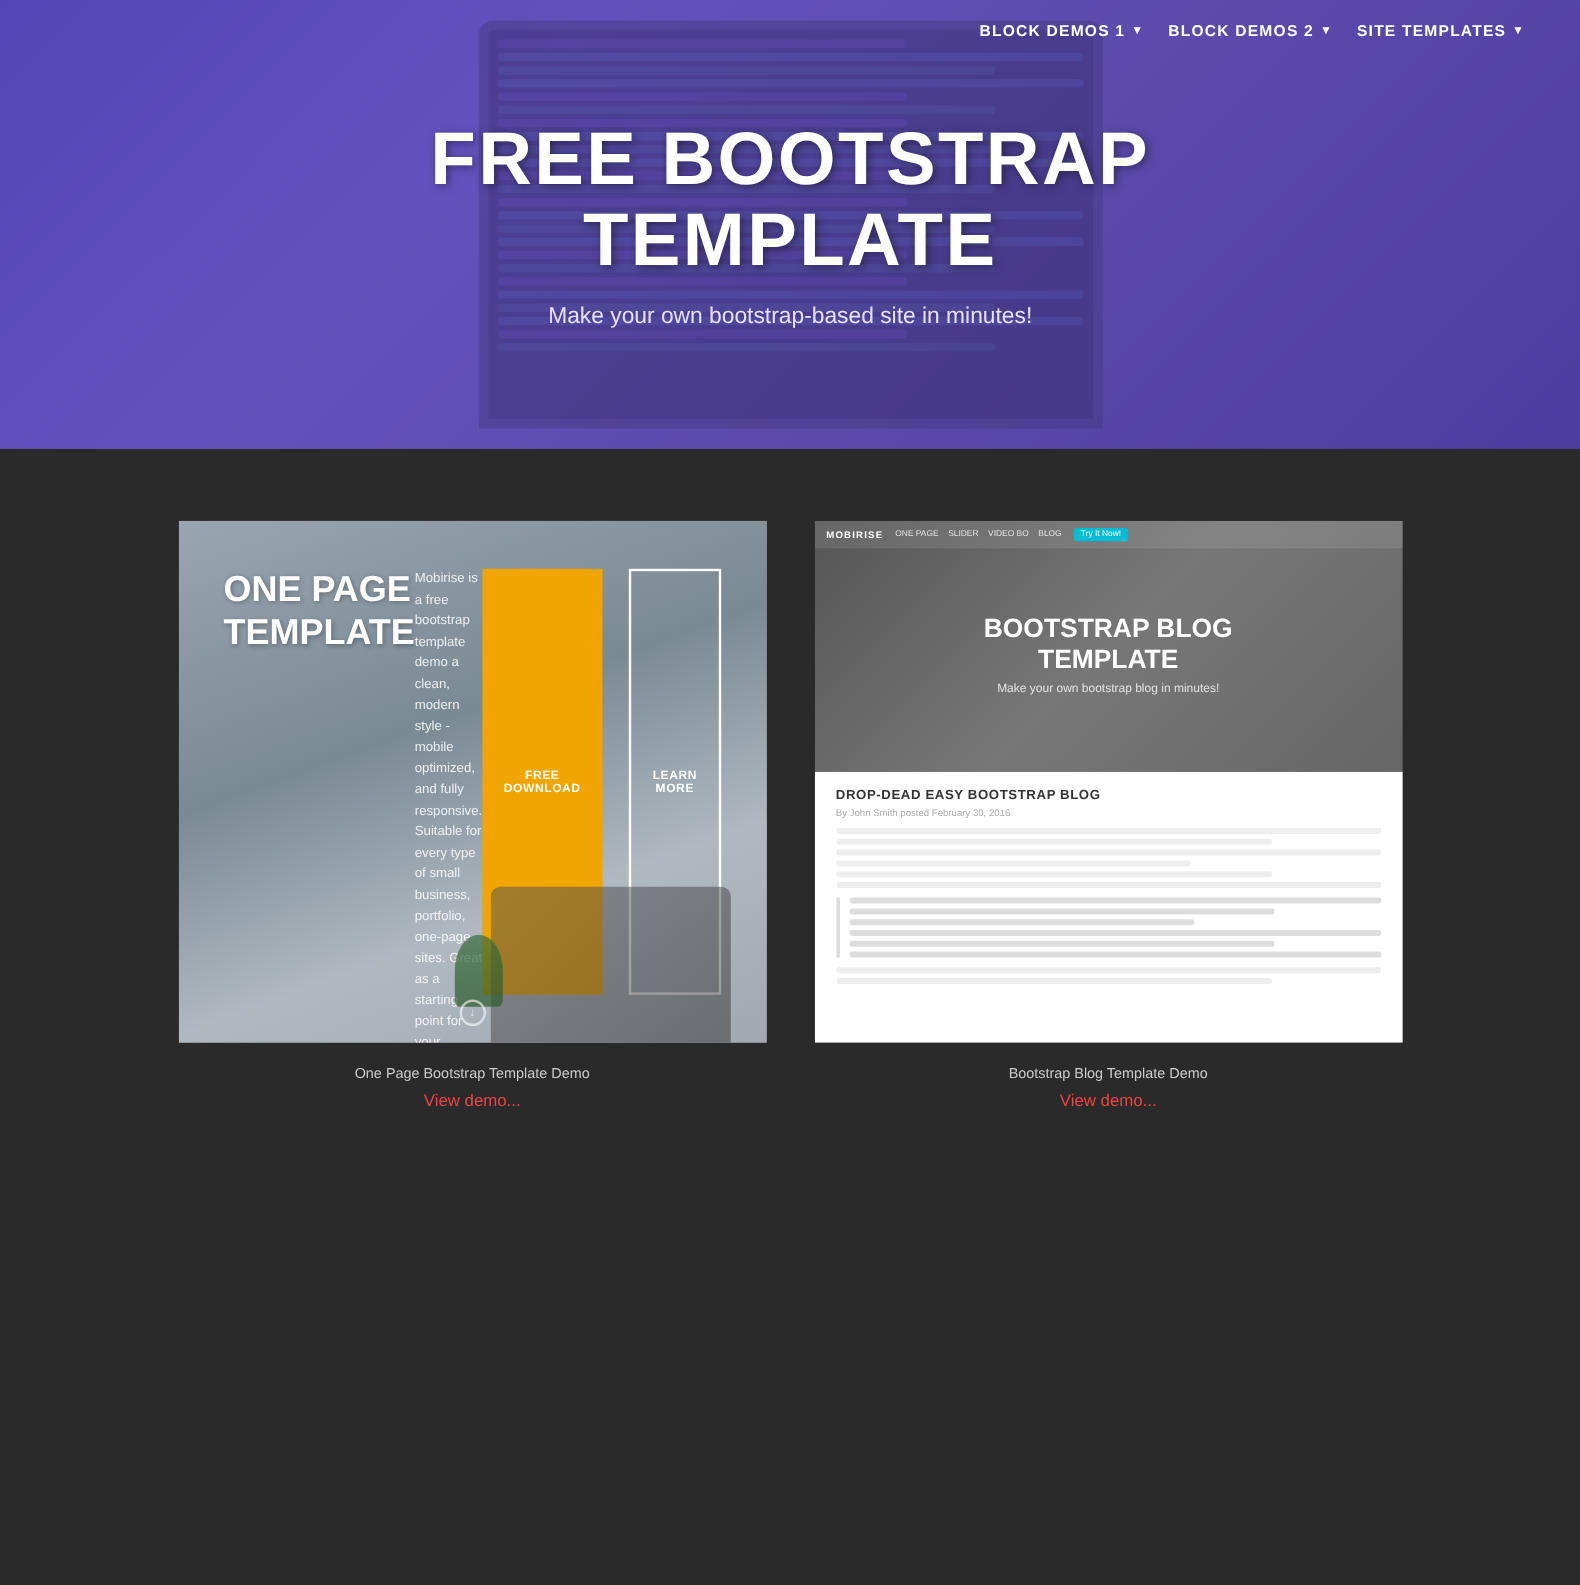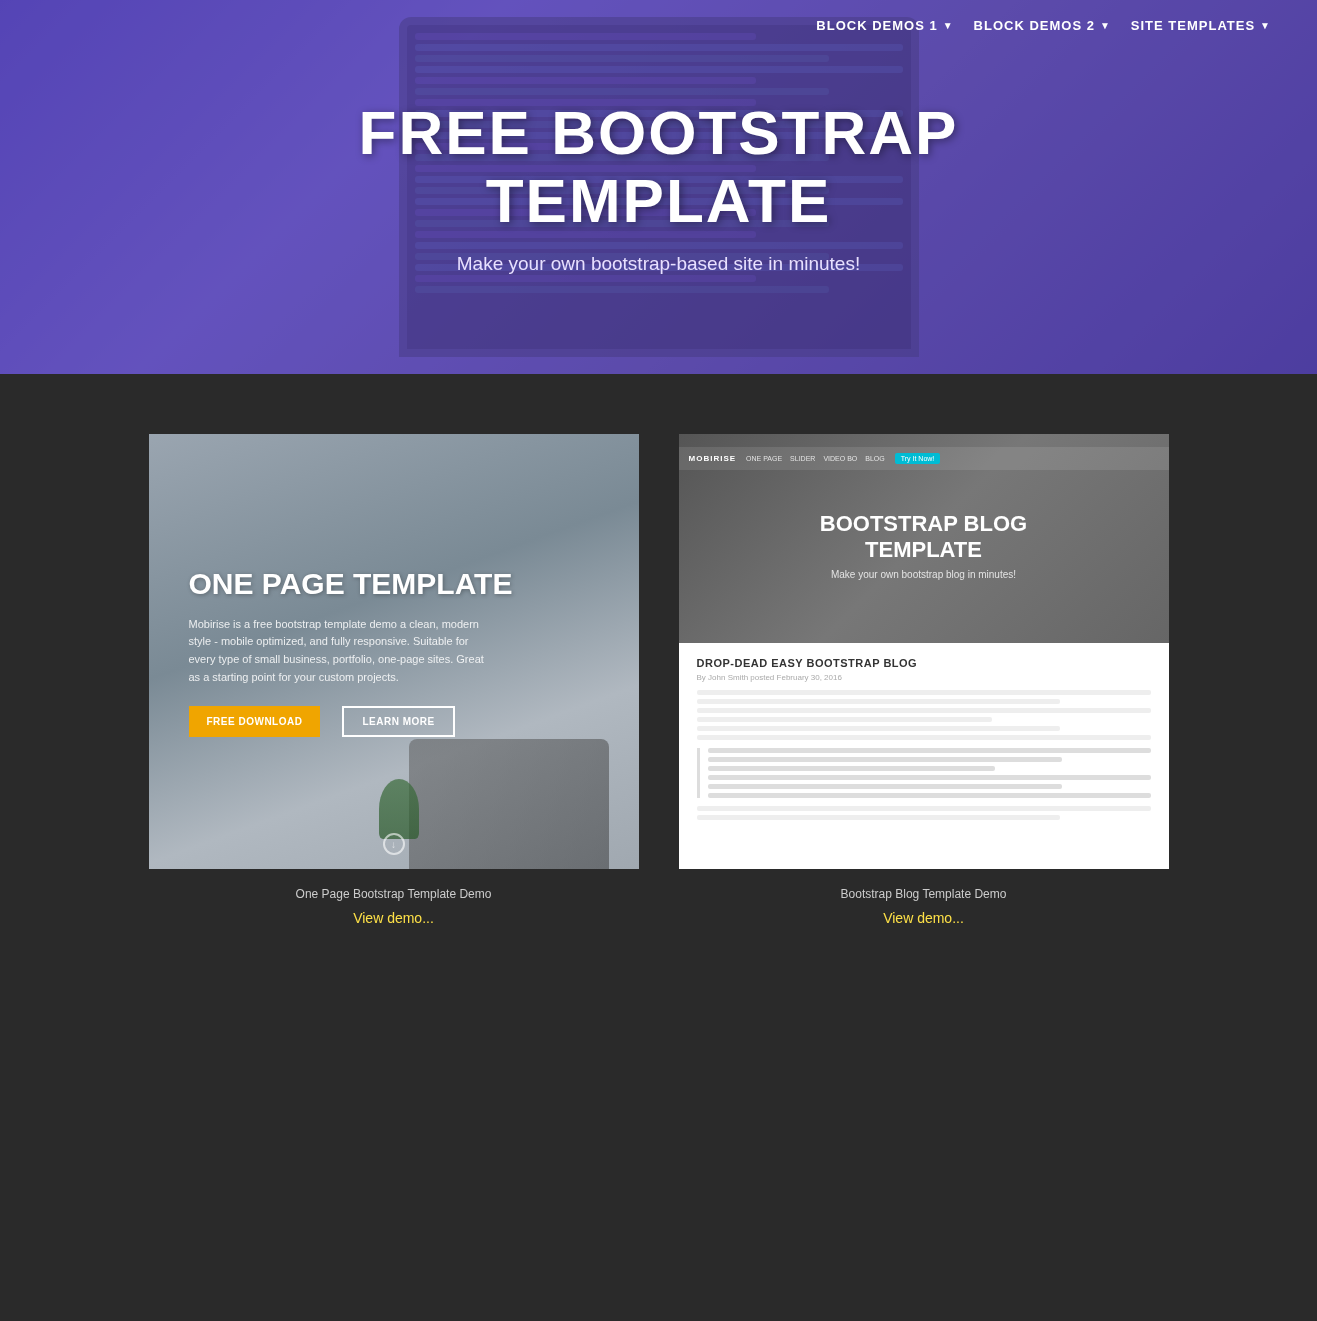--- a/index.html
+++ b/index.html
@@ -132,21 +132,21 @@
     .card-1-img {
       background: linear-gradient(180deg, #b0b8c8 0%, #8a9aaa 30%, #c8ccd0 60%, #888e94 100%);
       position: relative;
       height: 100%;
     }
     .card-1-inner {
       position: absolute;
       inset: 0;
       background: linear-gradient(160deg, #9aa5b0 0%, #7a8a95 40%, #b0b8c0 70%, #a0a8b0 100%);
       display: flex;
-      flex-direction: column;
+      flex-direction: row;
       justify-content: center;
       padding: 40px;
     }
     .template-label-1 {
       font-size: 30px;
       font-weight: 900;
       color: #fff;
       text-transform: uppercase;
       line-height: 1.2;
       margin-bottom: 14px;
@@ -219,21 +219,20 @@
     
     .mini-nav {
       position: absolute;
       top: 0;
       left: 0; right: 0;
       background: rgba(255,255,255,0.1);
       display: flex;
       align-items: center;
       padding: 6px 10px;
       gap: 10px;
-      margin-top: 13px;
     }
     .mini-nav-brand {
       font-size: 8px;
       font-weight: 700;
       color: #fff;
       letter-spacing: 1px;
     }
     .mini-nav-links {
       display: flex;
       gap: 8px;
@@ -303,21 +302,21 @@
       padding: 18px 0 0;
       text-align: center;
     }
     .card-title {
       font-size: 12px;
       color: #ccc;
       font-weight: 400;
       margin-bottom: 8px;
     }
     .card-link {
-      color: #fde047;
+      color: #ef4444;
       font-size: 14px;
       text-decoration: none;
       cursor: pointer;
     }
   </style>
 </head>
 <body>
 
 <nav>
   <div class="nav-item">

